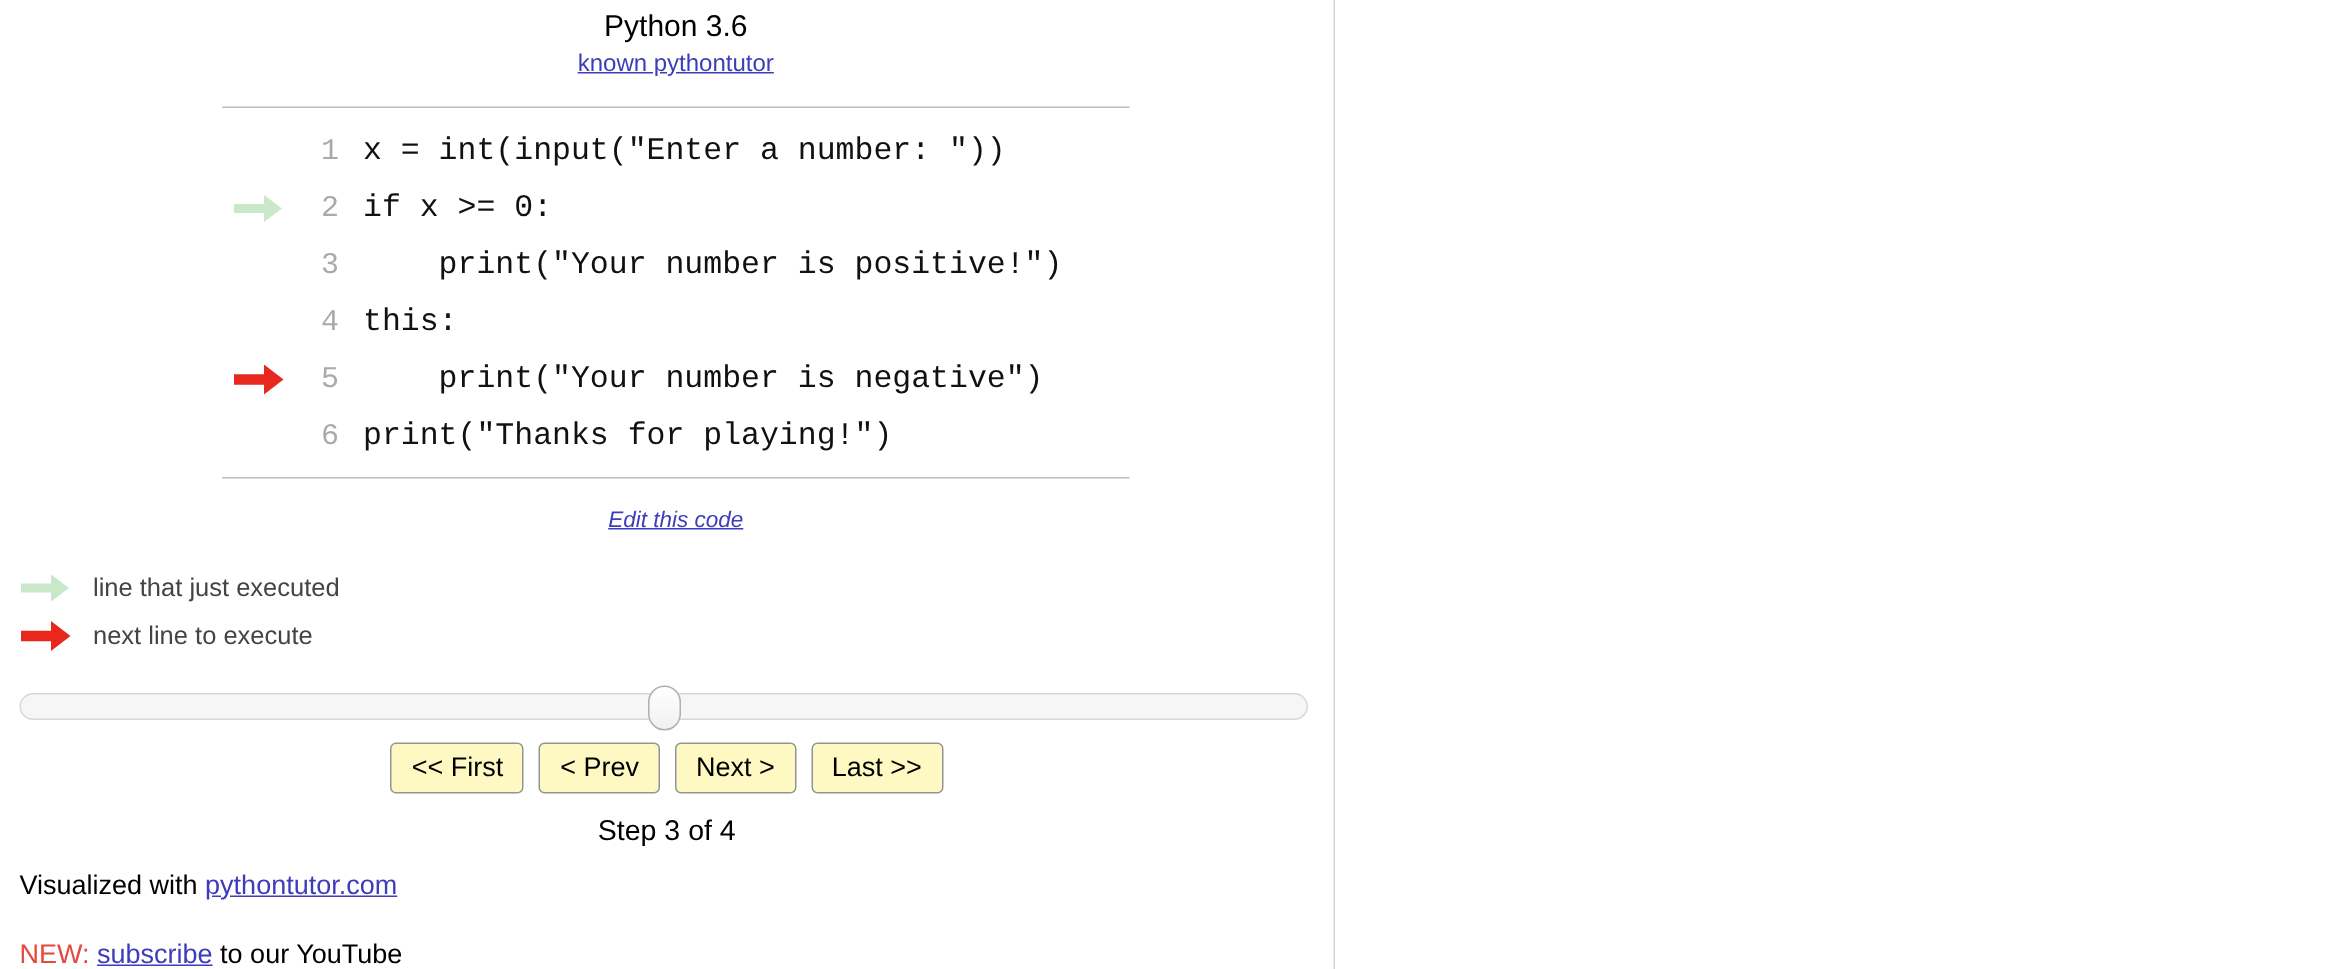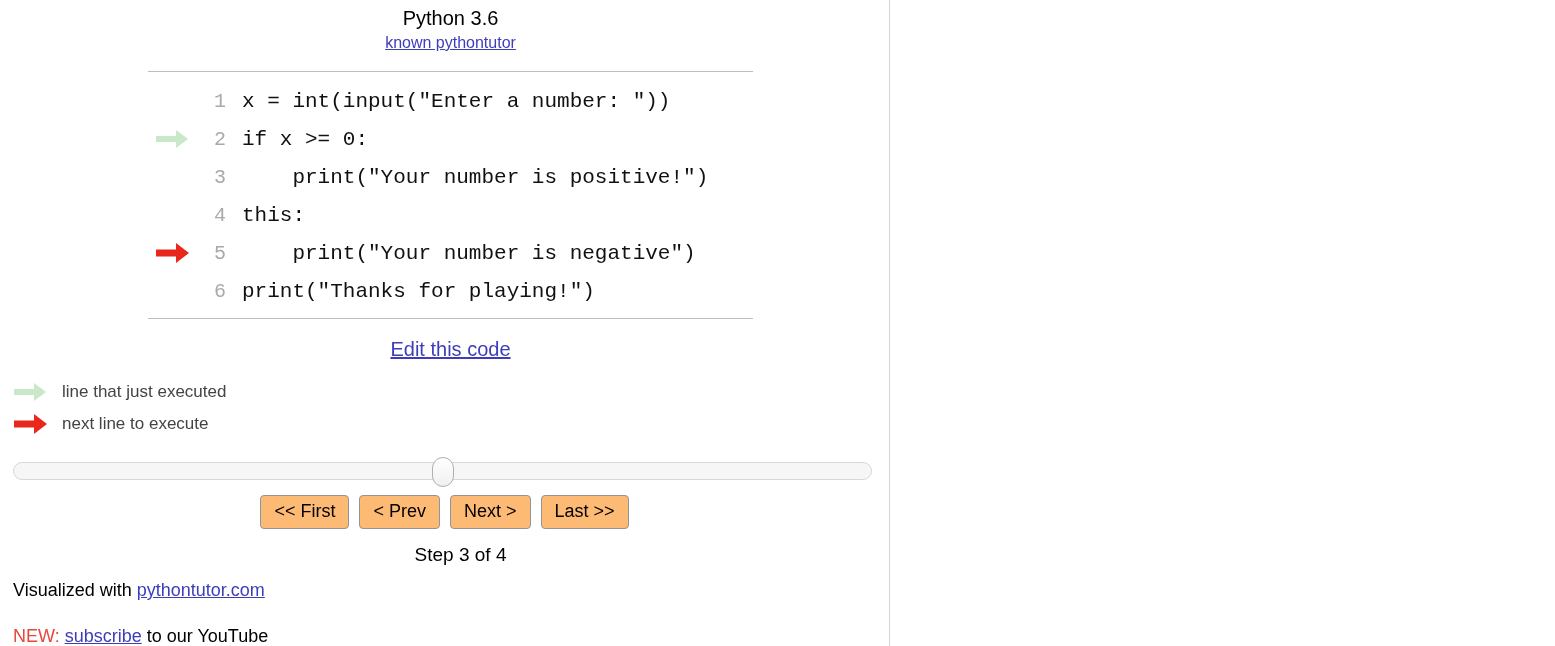--- a/index.html
+++ b/index.html
@@ -128,21 +128,22 @@
   .arrow-red { left: 8px; width: 34px; height: 18px; }
   .arrow-red .shaft { background: #e8281c; height: 7px;}
   .arrow-red .head  { border-left: 13px solid #e8281c; border-top-width: 10px; border-bottom-width: 10px;}
 
   
   #edit-code-wrap {
     position: absolute;
     left: 148px; top: 338px;
     width: 605px;
     text-align: center;
-    font-size: 20px;
+    font-size: 15px;
+    font-style: italic;
   }
 
   
   .legend-row {
     position: absolute;
     left: 14px;
     display: flex;
     align-items: center;
     font-size: 17px;
     color: #444444;
@@ -185,34 +186,33 @@
     left: 0; top: 495px;
     width: 889px;
     display: flex;
     justify-content: center;
     gap: 10px;
   }
   .nav-btn {
     font-family: "Liberation Sans", sans-serif;
     font-size: 18px;
     padding: 5px 13px;
-    background: #fdba74;
+    background: #fef9c3;
     border: 1px solid #949494;
     border-radius: 4px;
     color: #000;
     cursor: pointer;
     line-height: 1.2;
   }
   #step-label {
     position: absolute;
     left: 0; top: 544px;
     width: 889px;
     text-align: center;
     font-size: 19px;
-    margin-left: 16px;
   }
 
   
   #footer-vis {
     position: absolute;
     left: 13px; top: 580px;
     font-size: 18px;
   }
   #footer-new {
     position: absolute;

